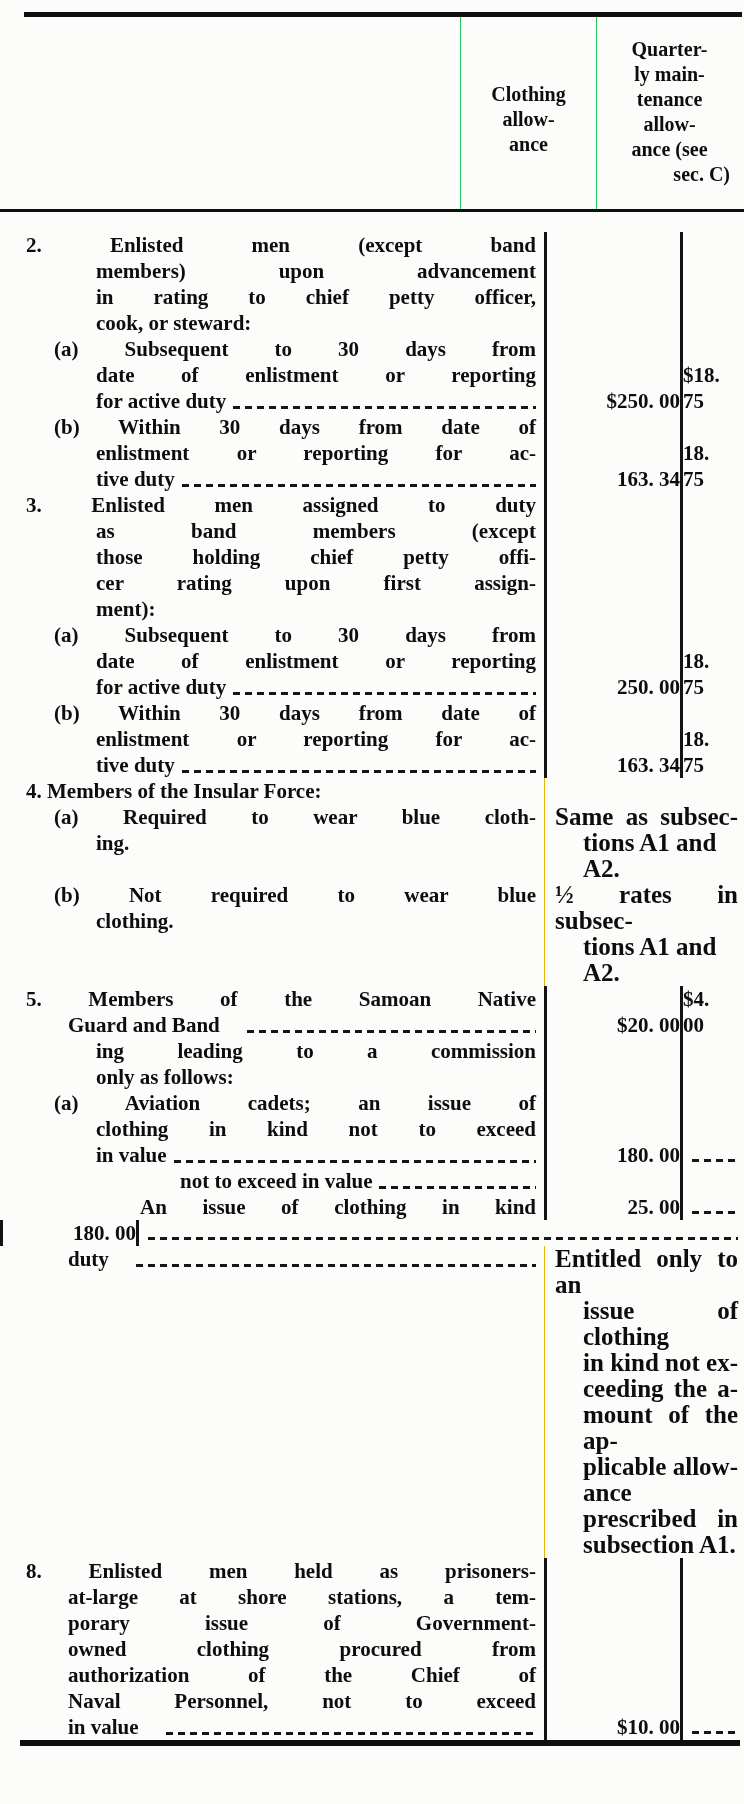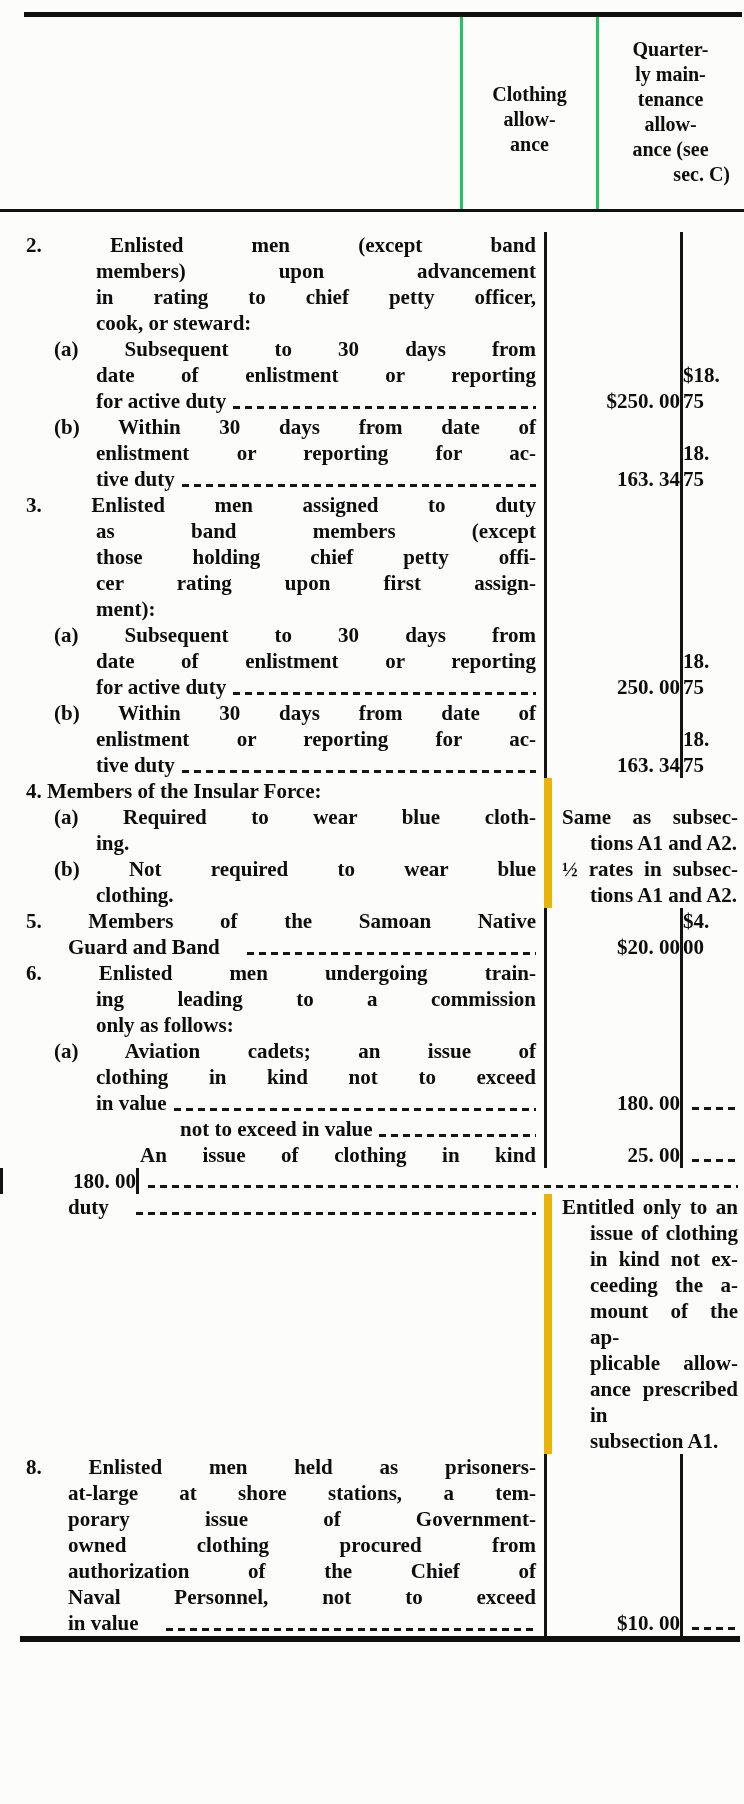--- a/index.html
+++ b/index.html
@@ -12,21 +12,21 @@
     color: #0d0d0d;
     font-family: "Liberation Serif", "DejaVu Serif", serif;
     font-weight: 700;
     overflow: hidden;
   }
   .topline  { height: 5px; background: #101010; margin: 12px 2px 0 24px; }
   .botline  { height: 6px; background: #101010; margin: 0 4px 0 20px; }
 
   .thead { display: flex; height: 195px; border-bottom: 3px solid #101010; }
   .thead .stub { width: 460px; }
-  .hcell { border-left: 3px solid #22c55e; font-size: 20px; line-height: 25px; text-align: center; }
+  .hcell { border-left: 1px solid #22c55e; font-size: 20px; line-height: 25px; text-align: center; }
   .h1 { width: 136px; display: flex; flex-direction: column; justify-content: center; padding: 12px 2px 0 2px; }
   .h2 { flex: 1; padding: 20px 4px 0 2px; }
   .h2 .hline.last { text-align: right; padding-right: 10px; }
 
   .tbody { padding-top: 20px; }
   .row { display: flex; }
   .desc { width: 544px; font-size: 21px; line-height: 26px; padding-right: 8px; }
   .line { min-height: 26px; }
   .j { text-align: justify; text-align-last: justify; }
   .i0 { padding-left: 26px; }
@@ -45,21 +45,21 @@
   .cell { border-left: 3px solid #131313; display: flex; align-items: flex-end; justify-content: flex-end; font-size: 21px; line-height: 26px; }
   .c1 { width: 136px; }
   .c2 { flex: 1; }
   .c1 .val { }
   .c2 .val { padding-right: 24px; }
   .dashbar {
     flex: 1; height: 3px; align-self: flex-end;
     margin: 0 6px 6px 9px;
     background: repeating-linear-gradient(90deg, #161616 0 7px, transparent 7px 12px);
   }
-  .spancell { flex: 1; border-left: 8px solid #eab308; font-size: 21px; line-height: 26px; padding: 0 6px 0 10px; }
+  .spancell { flex: 1; border-left: 1px solid #eab308; font-size: 25px; line-height: 26px; padding: 0 6px 0 10px; }
   .spancell .si { padding-left: 28px; }
 </style>
 </head>
 <body>
 
 <div class="page">
   <div class="topline"></div>
   <div class="thead">
     <div class="stub"></div>
     <div class="hcell h1">
@@ -198,21 +198,20 @@
         </div>
         <div class="cell c1">
           <div class="val">$20. 00</div>
         </div>
         <div class="cell c2">
           <div class="val">$4. 00</div>
         </div>
       </div>
       <div class="row">
         <div class="desc">
-          <div class="line i0 j">6. Enlisted men undergoing train-</div>
           <div class="line i3 j">ing leading to a commission</div>
           <div class="line i3">only as follows:</div>
         </div>
         <div class="cell c1"></div>
         <div class="cell c2"></div>
       </div>
       <div class="row">
         <div class="desc">
           <div class="line i1 j">(a) Aviation cadets; an issue of</div>
           <div class="line i3 j">clothing in kind not to exceed</div>

